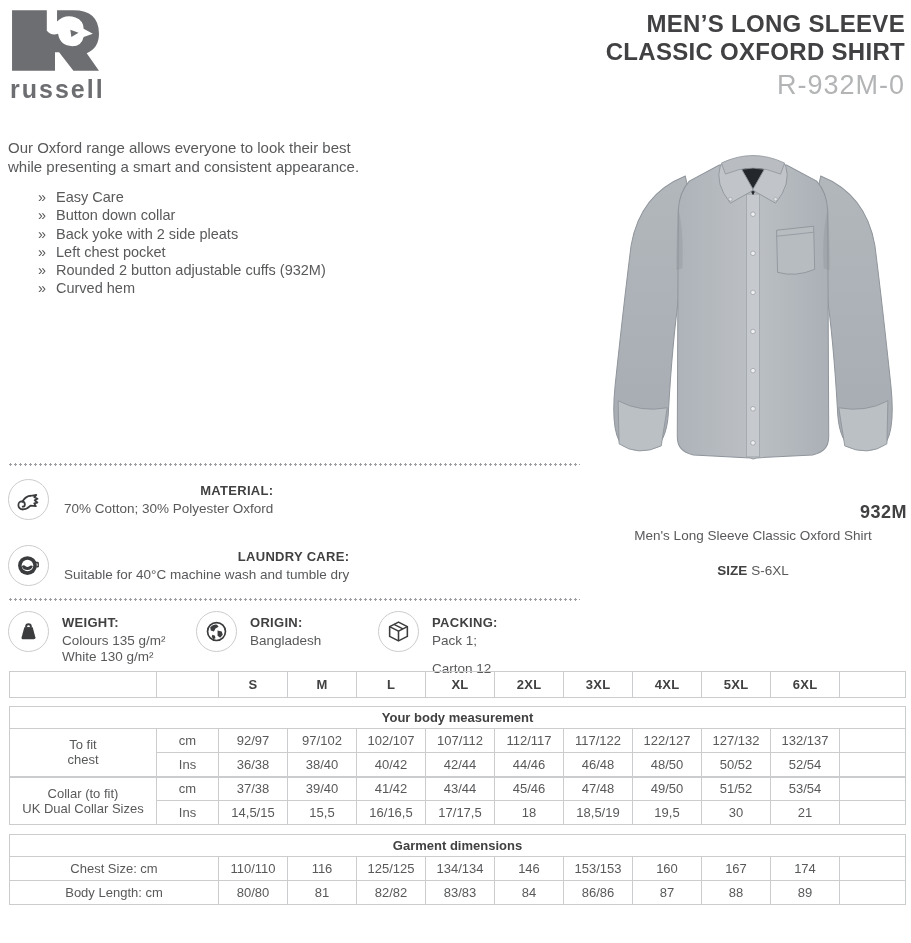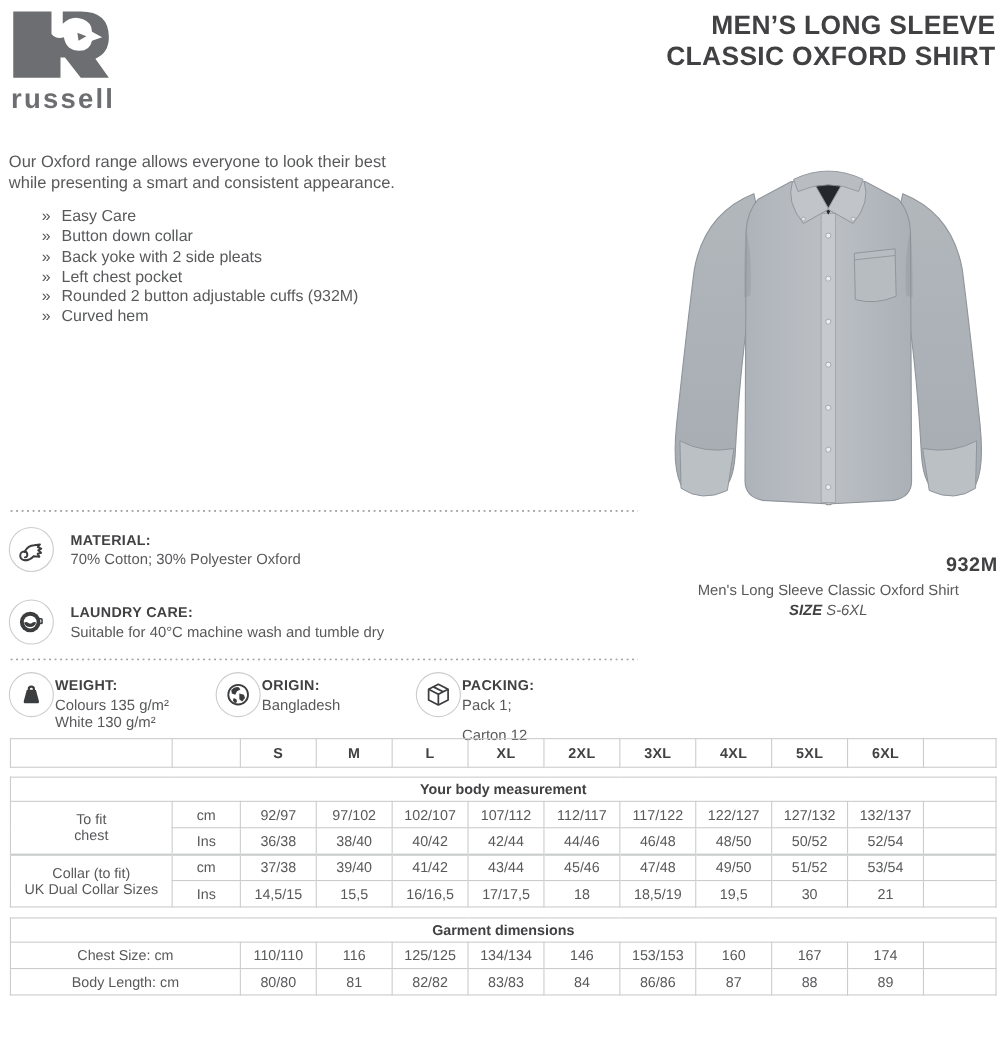--- a/index.html
+++ b/index.html
@@ -18,40 +18,40 @@
   .intro { position:absolute; left:8px; top:138px; font-size:15px; line-height:19px; color:#58595b; }
   .features { position:absolute; left:38px; top:188px; list-style:none; }
   .features li { display:flex; font-size:14.5px; color:#58595b; line-height:18.3px; }
   .features .marker { width:18px; color:#58595b; }
 
   
   .figure { position:absolute; left:599px; top:150px; width:308px; text-align:center; }
   .caption { margin-top:12px; }
   .p-code { font-size:18px; font-weight:700; color:#414042; letter-spacing:.5px;text-align:right; }
   .p-name { font-size:13.5px; color:#58595b; margin-top:5px; }
-  .p-size { font-size:13.5px; color:#58595b; margin-top:3px;font-style:italic; }
+  .p-size { font-size:13.5px; color:#58595b; margin-top:20px; }
   .p-size b { color:#414042; }
 
   
   .dotted { position:absolute; left:8px; width:572px; height:3px;
     background-image:radial-gradient(circle, #9d9fa2 1px, transparent 1.2px);
     background-size:5px 3px; background-repeat:repeat-x; }
   .d1 { top:463px; } .d2 { top:598px; }
 
   
-  .spec { position:absolute; display:flex; gap:15px; align-items:flex-start; }
+  .spec { position:absolute; display:flex; gap:15px; align-items:flex-start;text-align:right; }
   .m-row { left:8px; top:479px; }
   .l-row { left:8px; top:545px; }
   .icon-circle { width:41px; height:41px; border:1.5px solid #cbccce; border-radius:50%;
     display:flex; align-items:center; justify-content:center; flex:0 0 auto; }
   .spec-label { font-size:13px; font-weight:700; color:#414042; letter-spacing:.3px; margin-top:4px; }
   .spec-value { font-size:13.5px; color:#58595b; margin-top:3px; line-height:15.5px; }
 
   .logistics { position:absolute; left:8px; top:611px; width:578px; display:flex; }
-  .logi { display:flex; gap:1px; align-items:flex-start; }
+  .logi { display:flex; gap:13px; align-items:flex-start; }
   .logi-weight { width:188px; } .logi-origin { width:182px; } .logi-packing { flex:1; }
 
   
   table { position:absolute; left:9px; width:896px; border-collapse:collapse; table-layout:fixed;
     font-size:13px; color:#58595b; }
   td, th { border:1px solid #cbccce; text-align:center; vertical-align:middle; padding:0; height:24px; font-weight:400; }
   th { color:#414042; font-weight:700; letter-spacing:.3px; }
   .sizes-table { top:671px; } .sizes-table td, .sizes-table th { height:26px; }
   .body-table { top:706px; } .garment-table { top:834px; }
   .t-title { font-weight:700; color:#414042; height:22px; }
@@ -67,20 +67,21 @@
     <svg width="90" height="64" viewBox="0 0 88 62">
       <path fill="#6d6e71" fill-rule="evenodd" d="M2 2 H62 Q87 2 87 25 Q87 39 75 44 L87 61 H62 L48 43 H44 V61 H2 Z
         M36 2 h10 v11 q8 -8 18 -4 q8 3 8 11 l9 5 -9 3 q-2 9 -11 9 q-12 0 -14 -12 q-7 2 -11 -3 z"></path>
       <path fill="#6d6e71" d="M59 21 l8 3 -7 4 z"></path>
     </svg>
     <div class="brand-word">russell</div>
   </div>
 
   <div class="titles">
     <h1><span>MEN’S LONG SLEEVE</span><br><span>CLASSIC OXFORD SHIRT</span></h1>
+    <div class="code">R-932M-0</div>
   </div>
 
   <p class="intro"><span>Our Oxford range allows everyone to look their best</span><br><span>while presenting a smart and consistent appearance.</span></p>
 
   <ul class="features" id="features">
       <li>
         <span class="marker">»</span>
         <span>Easy Care</span>
       </li>
       <li>

